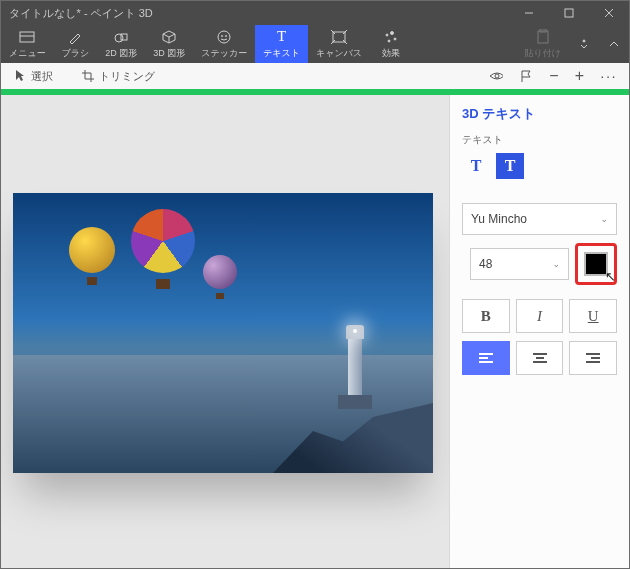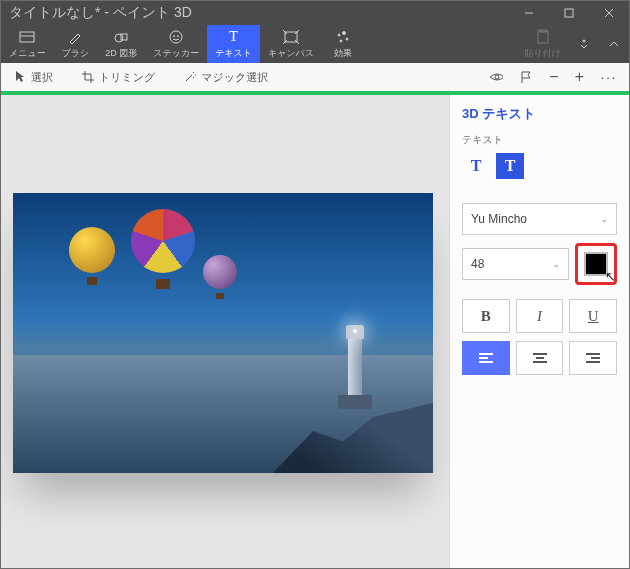--- a/index.html
+++ b/index.html
@@ -1,56 +1,56 @@
 <!DOCTYPE html>
 <html><head>
 <meta charset="utf-8">
 <style>
   * { box-sizing: border-box; margin: 0; padding: 0; font-family: "Yu Gothic UI", "Segoe UI", sans-serif; }
   body { background: #fff; width: 630px; height: 569px; overflow: hidden; }
   .app { width: 630px; height: 569px; background: #f2f2f2; border: 1px solid #6b6b6b; position: relative; }
 
   
-  .titlebar { height: 24px; background: #4a4a4a; color: #c9c9c9; display: flex; align-items: center; font-size: 14px; }
+  .titlebar { height: 24px; background: #4a4a4a; color: #c9c9c9; display: flex; align-items: center; font-size: 11px; }
   .titlebar .title { padding-left: 8px; flex: 1; }
   .titlebar .winbtn { width: 40px; height: 24px; display: flex; align-items: center; justify-content: center; color: #c9c9c9; font-size: 10px; }
   .titlebar .winbtn svg { stroke: #c9c9c9; }
 
   
   .ribbon { height: 38px; background: #4a4a4a; display: flex; align-items: stretch; color: #cfcfcf; font-size: 9px; }
   .ribbon .tab { display: flex; flex-direction: column; align-items: center; justify-content: center; padding: 2px 8px 3px; gap: 1px; min-width: 42px; }
   .ribbon .tab.active { background: #3d63ff; color: #fff; }
   .ribbon .tab .ico { height: 18px; display: flex; align-items: center; justify-content: center; }
   .ribbon .tab .lbl { font-size: 9px; white-space: nowrap; }
   .ribbon .spacer { flex: 1; }
   .ribbon .tab.disabled { color: #7a7a7a; }
   .ribbon .chev { width: 30px; display:flex; align-items:center; justify-content:center; }
 
   
-  .toolrow { height: 32px; background: #f7f7f7; border-bottom: 4px solid #22c55e; display: flex; align-items: center; gap: 4px; padding: 0 6px; }
+  .toolrow { height: 32px; background: #f7f7f7; border-bottom: 6px solid #22c55e; display: flex; align-items: center; gap: 4px; padding: 0 6px; }
   .toolrow .tbtn { display: flex; align-items: center; gap: 4px; font-size: 11px; color: #555; padding: 4px 6px; }
   .toolrow .sep { width: 8px; }
   .toolrow .ico { width: 14px; height: 14px; display:flex; align-items:center; justify-content:center; }
 
   
   .main { display: flex; height: calc(569px - 24px - 38px - 32px - 2px); }
   .canvasarea { flex: 1; background: #e6e6e6; position: relative; overflow: hidden; }
   .canvasimg { position: absolute; left: 12px; top: 98px; width: 420px; height: 280px; background: linear-gradient(to bottom, #0c3e78 0%, #2d74b8 45%, #4a7da6 55%, #3a5a7a 100%); box-shadow: 0 30px 40px -10px rgba(0,0,0,.25); }
   .sidepanel { width: 180px; background: #fcfcfc; border-left: 1px solid #d8d8d8; padding: 10px 12px; color: #2a2a2a; }
   .sidepanel h2 { color: #2f55e0; font-size: 13px; font-weight: 700; margin-bottom: 10px; }
   .sidepanel .section-lbl { font-size: 10px; color: #6a6a6a; margin-bottom: 6px; }
   .txtmode { display: flex; gap: 6px; margin-bottom: 24px; }
   .modebtn { width: 28px; height: 26px; border: 1px solid transparent; display: flex; align-items: center; justify-content: center; font-family: "Times New Roman", serif; font-weight: bold; font-size: 16px; }
   .modebtn.t2d { color: #2f55e0; }
   .modebtn.t3d { background: #2f55e0; color: #fff; }
 
   .dd { border: 1px solid #ccc; height: 32px; display: flex; align-items: center; padding: 4px 8px; font-size: 12px; color: #444; justify-content: space-between; background:#fff; }
   .dd .chv { font-size: 9px; color: #888; }
   .row2 { display: flex; gap: 6px; margin-top: 8px; align-items: center; }
-  .dd.size { flex: 1; }
+  .dd.size { flex: 1; margin-left: 8px; }
   .colorbox { width: 42px; height: 42px; border: 3px solid #e32b2b; border-radius: 4px; display:flex; align-items:center; justify-content:center; position:relative; }
   .colorbox .inner { width: 24px; height: 24px; background: #000; border: 2px solid #bbb; }
   .cursor { position:absolute; right:-2px; bottom:-2px; font-size:13px; color:#222; }
 
   .fmtrow { display: flex; gap: 6px; margin-top: 14px; }
   .fmtbtn { flex: 1; height: 34px; border: 1px solid #ccc; display: flex; align-items: center; justify-content: center; font-family: "Times New Roman", serif; font-size: 15px; color: #555; background:#fff;}
   .fmtbtn.under { text-decoration: underline; }
   .fmtrow.align { margin-top: 8px; }
   .fmtbtn.active { background: #5a74ff; border-color: #5a74ff; color: #fff; }
 
@@ -122,20 +122,28 @@
           <svg width="16" height="14" stroke="#cfcfcf" fill="none">
             <circle cx="6" cy="8" r="4"></circle>
             <rect x="8" y="4" width="6" height="6"></rect>
           </svg>
         </span>
       <span class="lbl">2D 図形</span>
     </div>
     <div class="tab">
       <span class="ico">
           <svg width="16" height="16" stroke="#cfcfcf" fill="none">
+            <path d="M8 2 L14 5 L14 11 L8 14 L2 11 L2 5 Z M2 5 L8 8 L14 5 M8 8 L8 14"></path>
+          </svg>
+        </span>
+      <span class="lbl">3D 図形</span>
+    </div>
+    <div class="tab">
+      <span class="ico">
+          <svg width="16" height="16" stroke="#cfcfcf" fill="none">
             <circle cx="8" cy="8" r="6"></circle>
             <circle cx="6" cy="7" r="0.5" fill="#cfcfcf"></circle>
             <circle cx="10" cy="7" r="0.5" fill="#cfcfcf"></circle>
             <path d="M5 10 Q8 12 11 10"></path>
           </svg>
         </span>
       <span class="lbl">ステッカー</span>
     </div>
     <div class="tab active">
       <span class="ico" style="font-family:serif;font-size:15px;color:#fff;">T</span>
@@ -199,28 +207,20 @@
     <div class="sep"></div>
     <div class="tbtn">
       <span class="ico">
           <svg width="14" height="14" stroke="#555" fill="none">
             <path d="M4 1 L4 10 L13 10 M1 4 L10 4 L10 13"></path>
           </svg>
         </span>
       <span>トリミング</span>
     </div>
     <div class="sep"></div>
-    <div class="tbtn">
-      <span class="ico">
-          <svg width="14" height="14" stroke="#555" fill="none">
-            <path d="M3 11 L9 5 M10 3 L11 2 M12 5 L13 5 M10 7 L11 8"></path>
-          </svg>
-        </span>
-      <span>マジック選択</span>
-    </div>
     <div style="flex:1"></div>
     <div class="tbtn">
         <span class="ico">
           <svg width="16" height="12" stroke="#555" fill="none">
             <path d="M1 6 Q8 0 15 6 Q8 12 1 6 Z"></path>
             <circle cx="8" cy="6" r="2"></circle>
           </svg>
         </span>
       </div>
     <div class="tbtn">

